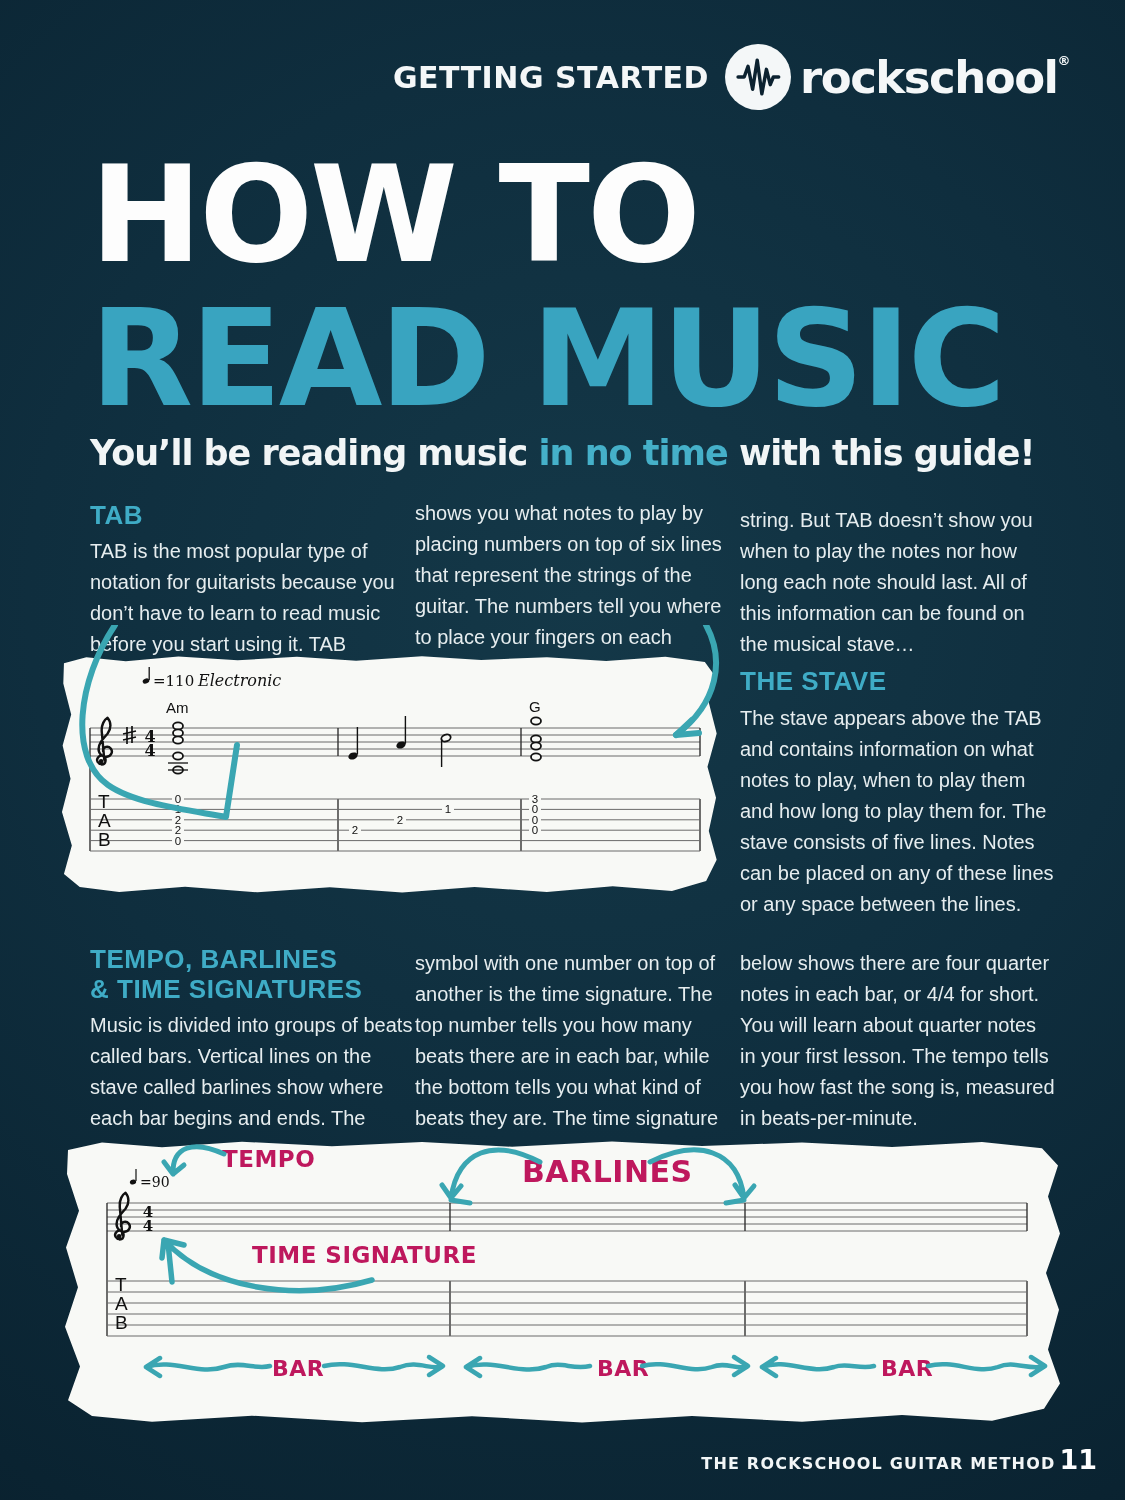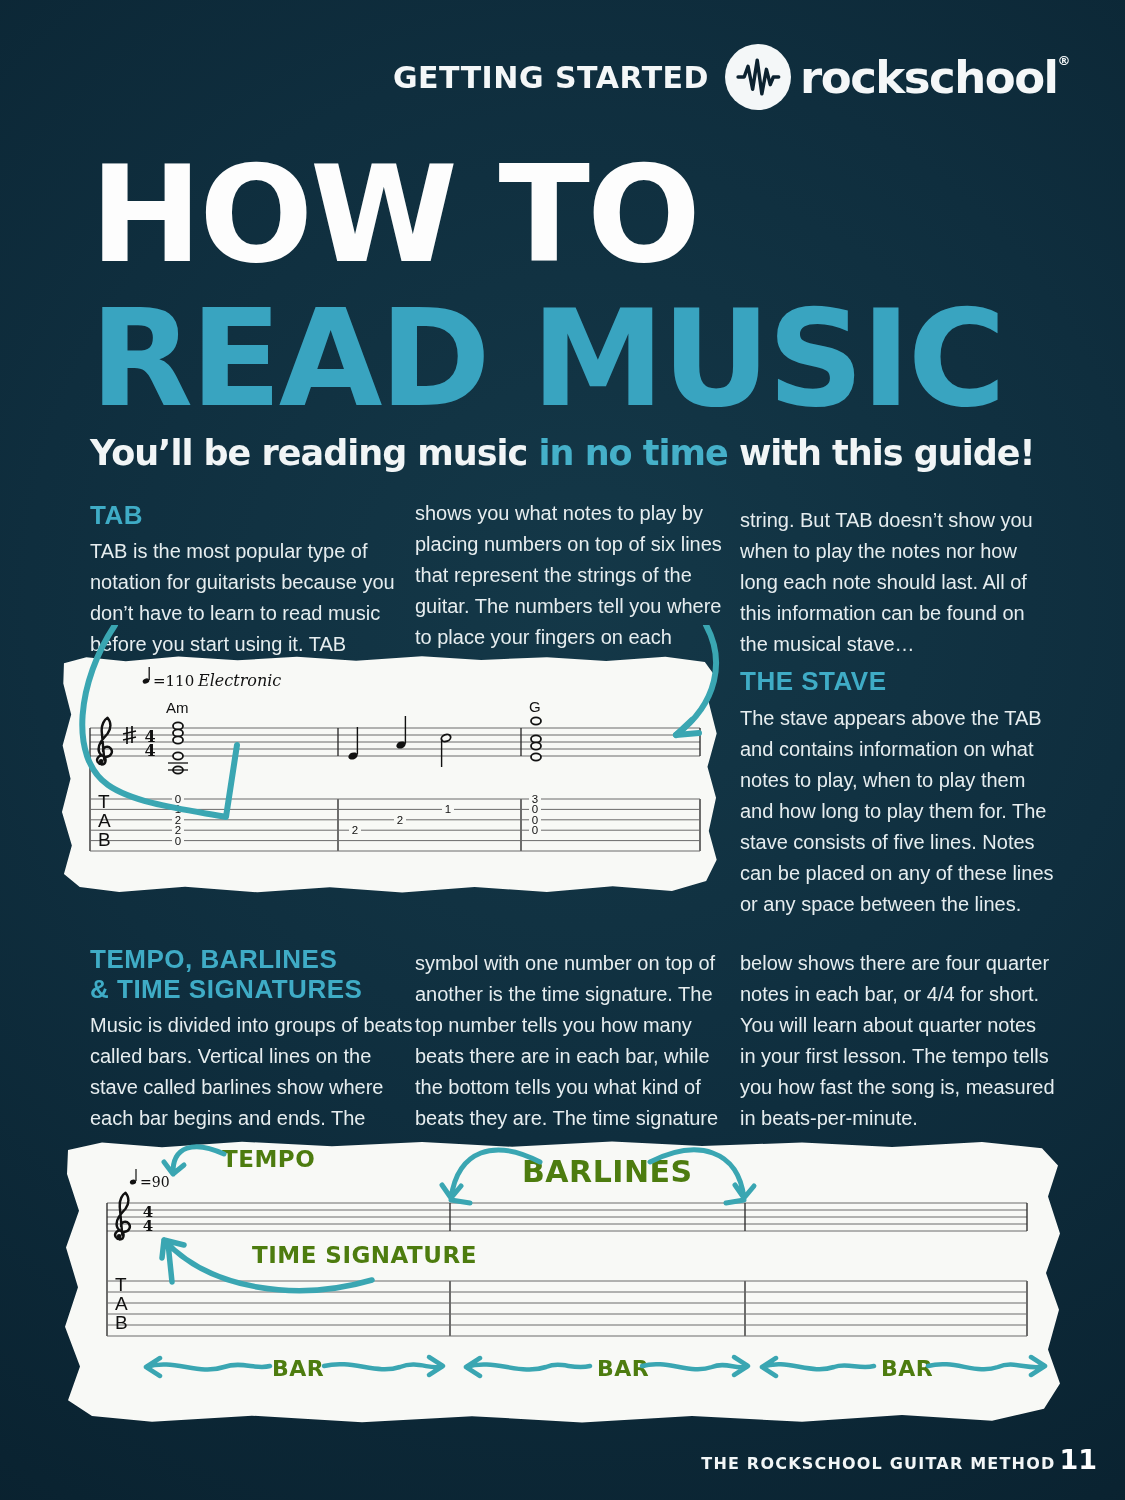--- a/index.html
+++ b/index.html
@@ -23,21 +23,21 @@
   .subtitle .hl{color:#45b0c9;}
   
   .h2{font-family:Liberation Sans, sans-serif;font-weight:bold;font-size:26px;letter-spacing:.5px;color:#3facc6;white-space:pre-line;line-height:30px;}
   .para{font-size:20px;line-height:31px;color:#e6edef;white-space:pre-line;width:370px;}
   .col1{left:90px;} .col2{left:415px;} .col3{left:740px;}
   
   .notation{position:absolute;}
   .paper{position:absolute;background:#f8f9f6;
     clip-path:polygon(0.6% 3.5%,4% 0.9%,10% 2.6%,18% 0.6%,27% 2.2%,36% 0.7%,45% 2.4%,55% 0.5%,64% 2.1%,74% 0.9%,83% 2.5%,92% 0.7%,98% 2.9%,99.6% 9%,98.6% 20%,99.8% 33%,98.4% 47%,99.7% 60%,98.6% 74%,99.8% 86%,98.2% 95%,93% 99.2%,84% 97.2%,74% 99.6%,63% 97.5%,52% 99.8%,41% 97.6%,30% 99.7%,19% 97.4%,9% 99.6%,3% 97.5%,0.6% 92%,1.8% 80%,0.3% 66%,1.6% 52%,0.4% 38%,1.7% 25%,0.5% 12%);}
   .overlay{position:absolute;pointer-events:none;}
-  .inklabel{position:absolute;font-family:"DejaVu Sans", sans-serif;font-weight:bold;color:#4d7c0f;letter-spacing:.5px;}
+  .inklabel{position:absolute;font-family:"DejaVu Sans", sans-serif;font-weight:bold;color:#be185d;letter-spacing:.5px;}
   svg text{font-family:"Liberation Sans", sans-serif;fill:#111;}
   .staffline{stroke:#6b6b6b;stroke-width:1;}
   .barline{stroke:#333;stroke-width:1.4;}
   .teal{stroke:#3aa6b2;fill:none;stroke-linecap:round;stroke-linejoin:round;}
   
   .footer{right:28px;top:1444px;display:flex;align-items:baseline;}
   .footText{font-family:"DejaVu Sans", sans-serif;font-weight:bold;font-size:16px;letter-spacing:1.2px;color:#f2f6f7;}
   .footPage{font-family:"DejaVu Sans", sans-serif;font-weight:bold;font-size:27px;color:#ffffff;margin-left:4px;}
 </style>
 </head>

